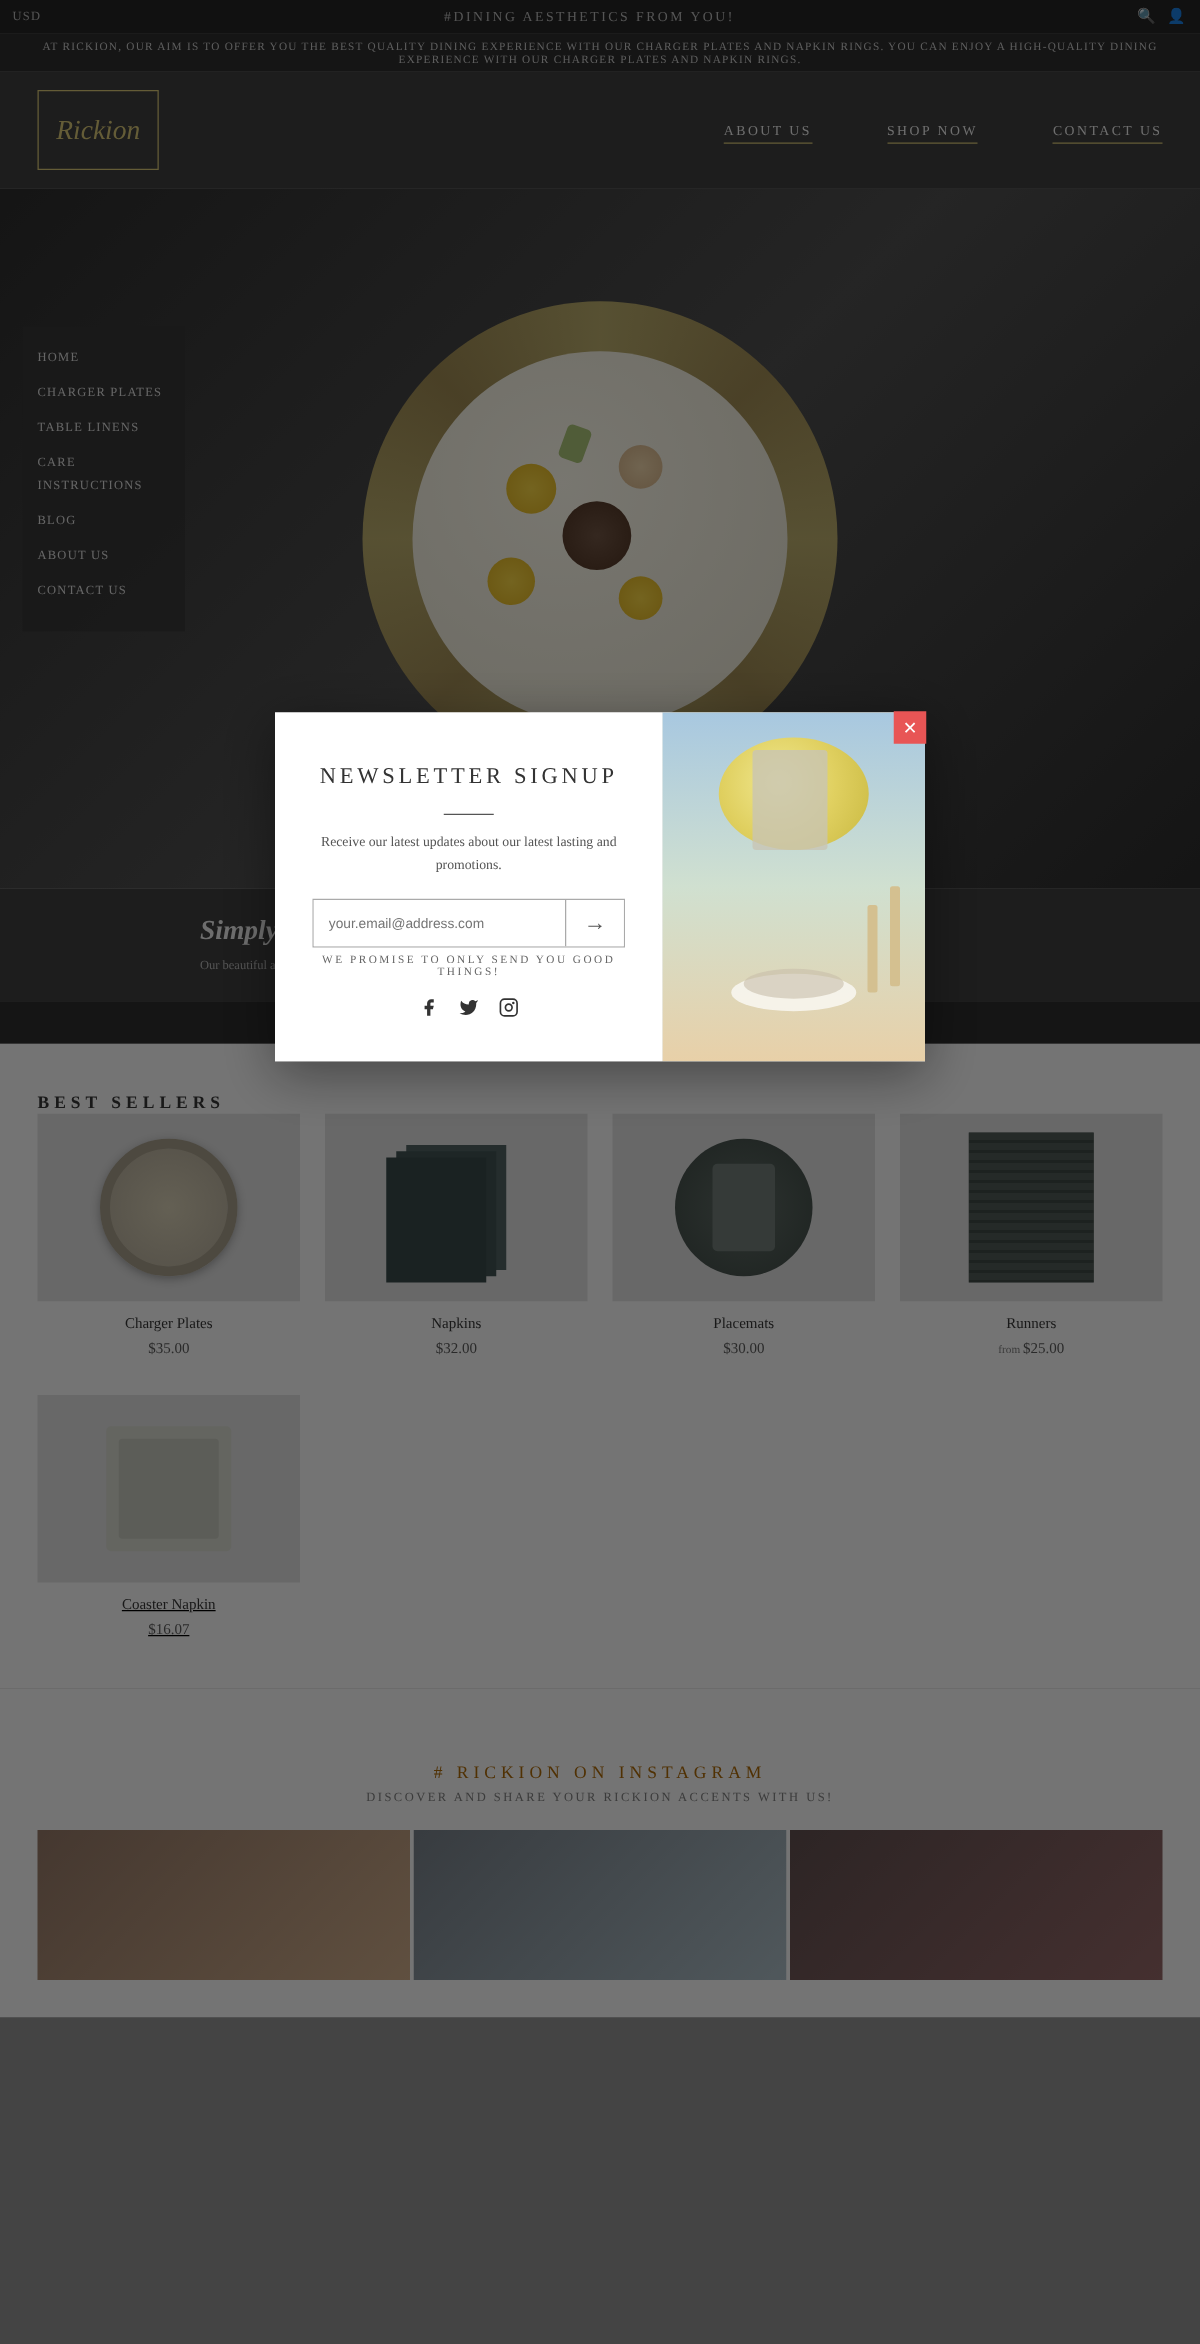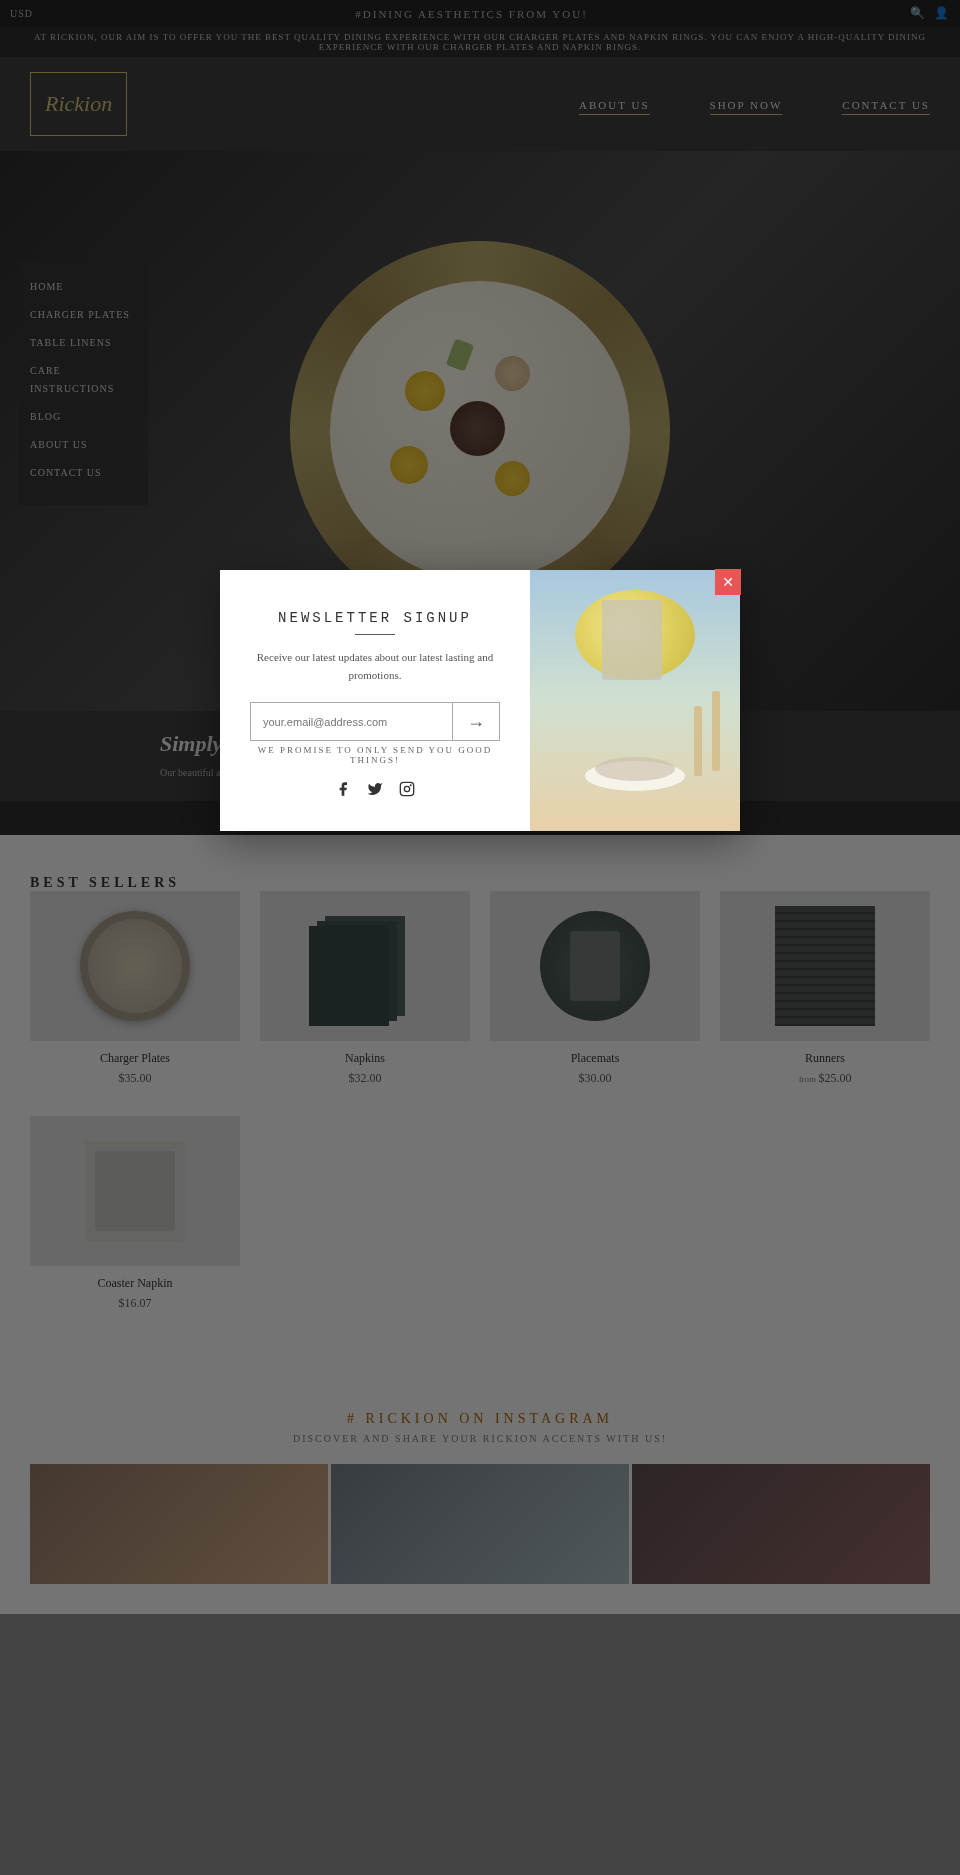--- a/index.html
+++ b/index.html
@@ -269,20 +269,21 @@
     .product-price .from {
       font-size: 9px;
       color: #777;
     }
 
     
     .coaster-row {
       display: grid;
       grid-template-columns: repeat(4, 1fr);
       gap: 20px;
+      text-decoration: underline;
     }
 
     
     .instagram-section {
       background: #e8e8e8;
       padding: 60px 30px 30px;
       text-align: center;
     }
     .instagram-hashtag {
       font-size: 14px;
@@ -363,26 +364,26 @@
       color: white;
       border: none;
       cursor: pointer;
       font-size: 14px;
       display: flex;
       align-items: center;
       justify-content: center;
       z-index: 10;
     }
     .modal-title {
-      font-size: 14px;
+      font-size: 18px;
       letter-spacing: 3px;
       text-transform: uppercase;
       color: #333;
-      margin-bottom: 8px;
-      font-family: Liberation Mono, monospace;
+      margin-bottom: 20px;
+      font-family: Liberation Serif, serif;
     }
     .modal-divider {
       width: 40px;
       height: 1px;
       background: #555;
       margin-bottom: 14px;
     }
     .modal-desc {
       font-size: 11px;
       color: #555;

